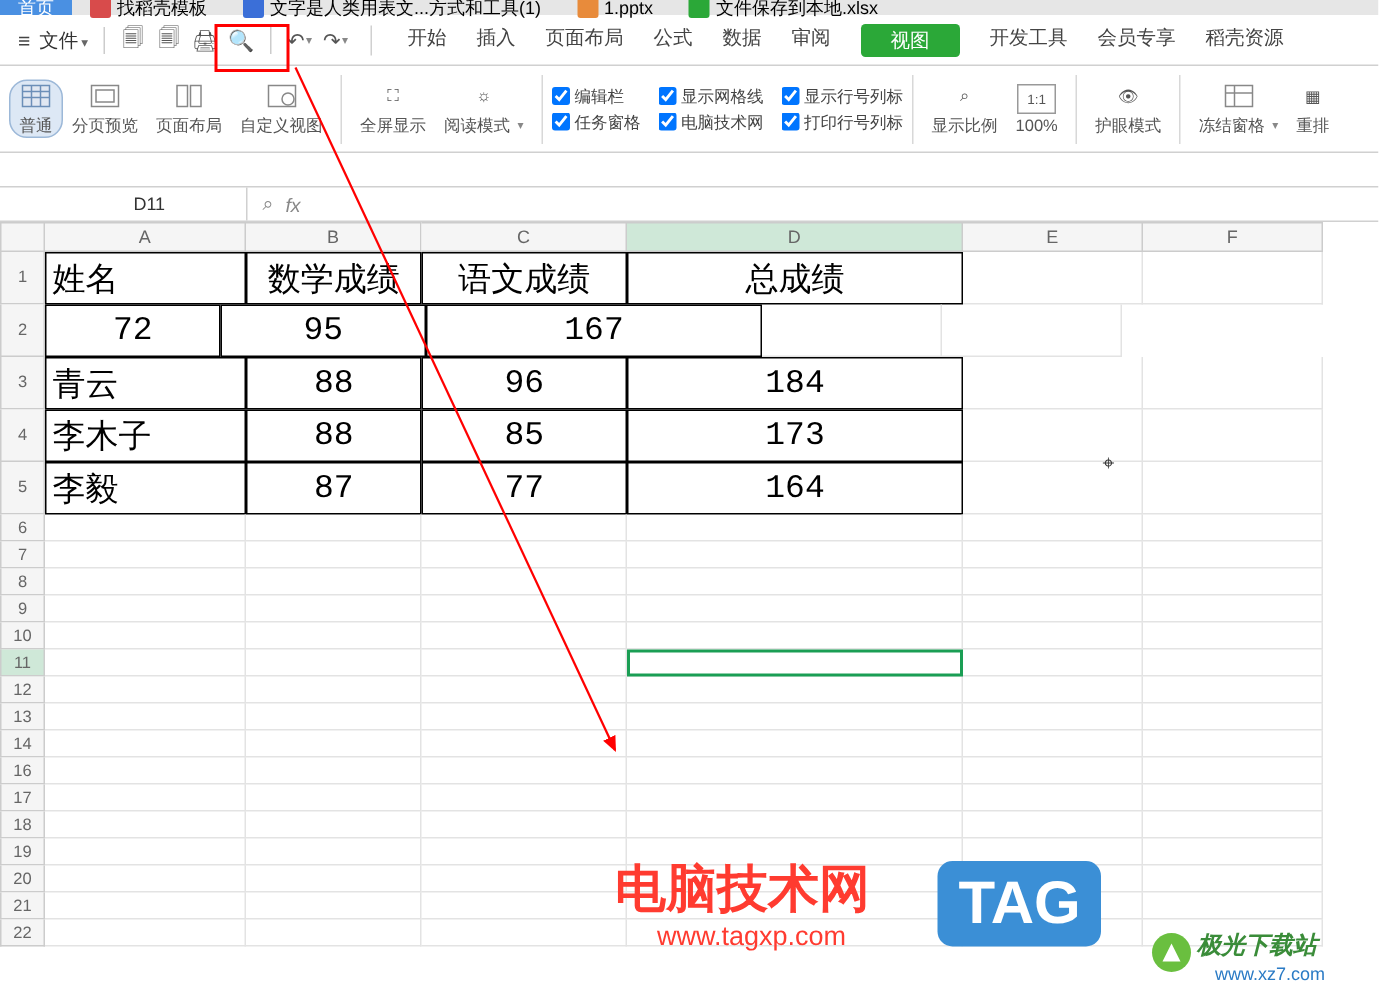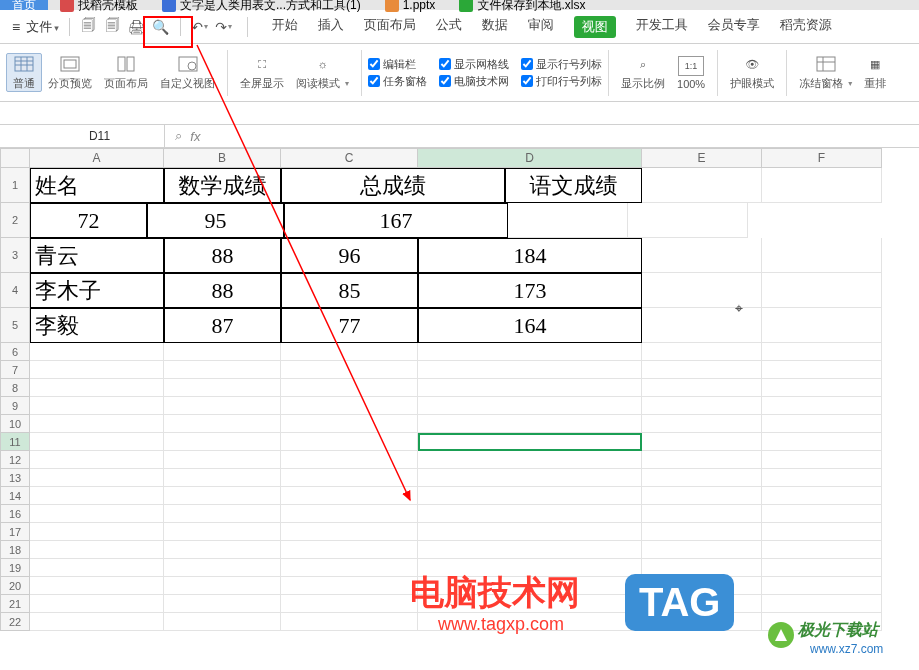--- a/index.html
+++ b/index.html
@@ -16,27 +16,27 @@
 .hamburger { font-size: 14px; color: #444; }
 .file-menu { font-size: 13px; color: #333; }
 .file-dd { font-size: 9px; color: #666; margin-left: 2px; }
 .qa-icon { width: 18px; height: 18px; display: inline-flex; align-items: center; justify-content: center; color: #555; font-size: 14px; }
 .divider-v { width: 1px; height: 18px; background: #ccc; margin: 0 4px; }
 .red-box { position: absolute; border: 2px solid #ff0000; pointer-events: none; }
 
 .menu-sep { width: 1px; height: 20px; background: #d0d0d0; margin: 0 8px; }
 .menu-tabs { display: flex; gap: 20px; font-size: 13px; color: #444; margin-left: 10px; }
 .menu-tab { cursor: pointer; }
-.menu-tab.active { background: #2ba838; color: #fff; padding: 2px 8px; border-radius: 3px; }
+.menu-tab.active { background: #2ba838; color: #fff; padding: 2px 20px; border-radius: 3px; }
 
 
 .ribbon { height: 58px; display: flex; align-items: center; border-bottom: 1px solid #d0d0d0; padding-left: 6px; }
 .rib-btn { display: flex; flex-direction: column; align-items: center; justify-content: center; font-size: 11px; color: #555; padding: 0 6px; cursor: pointer; }
 .rib-icon { width: 22px; height: 20px; display: flex; align-items: center; justify-content: center; margin-bottom: 2px; }
-.rib-btn.active { background: #dde8f5; border: 1px solid #9cb8d8; border-radius: 2px; }
+.rib-btn.active { background: #dde8f5; border: 1px solid #9cb8d8; border-radius: 12px; }
 .rib-sep { width: 1px; height: 46px; background: #d8d8d8; margin: 0 6px; }
 .rib-checks { display: flex; flex-direction: column; gap: 2px; font-size: 11px; color: #444; justify-content: space-between; }
 .rib-checks div { display: flex; align-items: center; gap: 3px; }
 .rib-checks input { width: 12px; height: 12px; }
 .rib-label-row { display: flex; align-items: center; gap: 4px; }
 .dd { font-size: 8px; color: #888; margin-left: 1px; }
 
 
 .spacer { height: 22px; }
 
@@ -56,21 +56,21 @@
 .ch-D.sel { background: #cfe8d8; }
 
 .rows { }
 .row { display: flex; }
 .rh { width: 30px; border: 1px solid #ccc; border-top: none; background: #f5f5f5; display: flex; align-items: center; justify-content: center; font-size: 11px; color: #666; }
 .cell { border-right: 1px solid #e3e3e3; border-bottom: 1px solid #e3e3e3; display: flex; align-items: center; padding: 0 4px; }
 .c-A { width: 134px; } .c-B { width: 117px; } .c-C { width: 137px; }
 .c-D { width: 224px; } .c-E { width: 120px; } .c-F { width: 120px; }
 
 .data-row { height: 35px; }
-.data-row .cell { font-family: Liberation Serif, serif; font-size: 22px; }
+.data-row .cell { font-family: Liberation Mono, monospace; font-size: 22px; }
 .bordered { border: 1px solid #000 !important; }
 .hdr { font-weight: normal; }
 .ctr { justify-content: center; }
 
 .empty-row { height: 18px; }
 .rh.sel { background: #cfe8d8; }
 
 .sel-cell { position: absolute; border: 2px solid #1a9e54; pointer-events: none; }
 
 
@@ -273,22 +273,22 @@
     <div class="ch ch-D sel">D</div>
     <div class="ch ch-E">E</div>
     <div class="ch ch-F">F</div>
   </div>
 
   <div class="rows">
     <div class="row data-row">
       <div class="rh">1</div>
       <div class="cell c-A bordered hdr">姓名</div>
       <div class="cell c-B bordered hdr ctr">数学成绩</div>
+      <div class="cell c-C bordered hdr ctr">语文成绩</div>
       <div class="cell c-D bordered hdr ctr">总成绩</div>
-      <div class="cell c-C bordered hdr ctr">语文成绩</div>
       <div class="cell c-E"></div>
       <div class="cell c-F"></div>
     </div>
     <div class="row data-row">
       <div class="rh">2</div>
       <div class="cell c-B bordered ctr">72</div>
       <div class="cell c-C bordered ctr">95</div>
       <div class="cell c-D bordered ctr">167</div>
       <div class="cell c-E"></div>
       <div class="cell c-F"></div>

